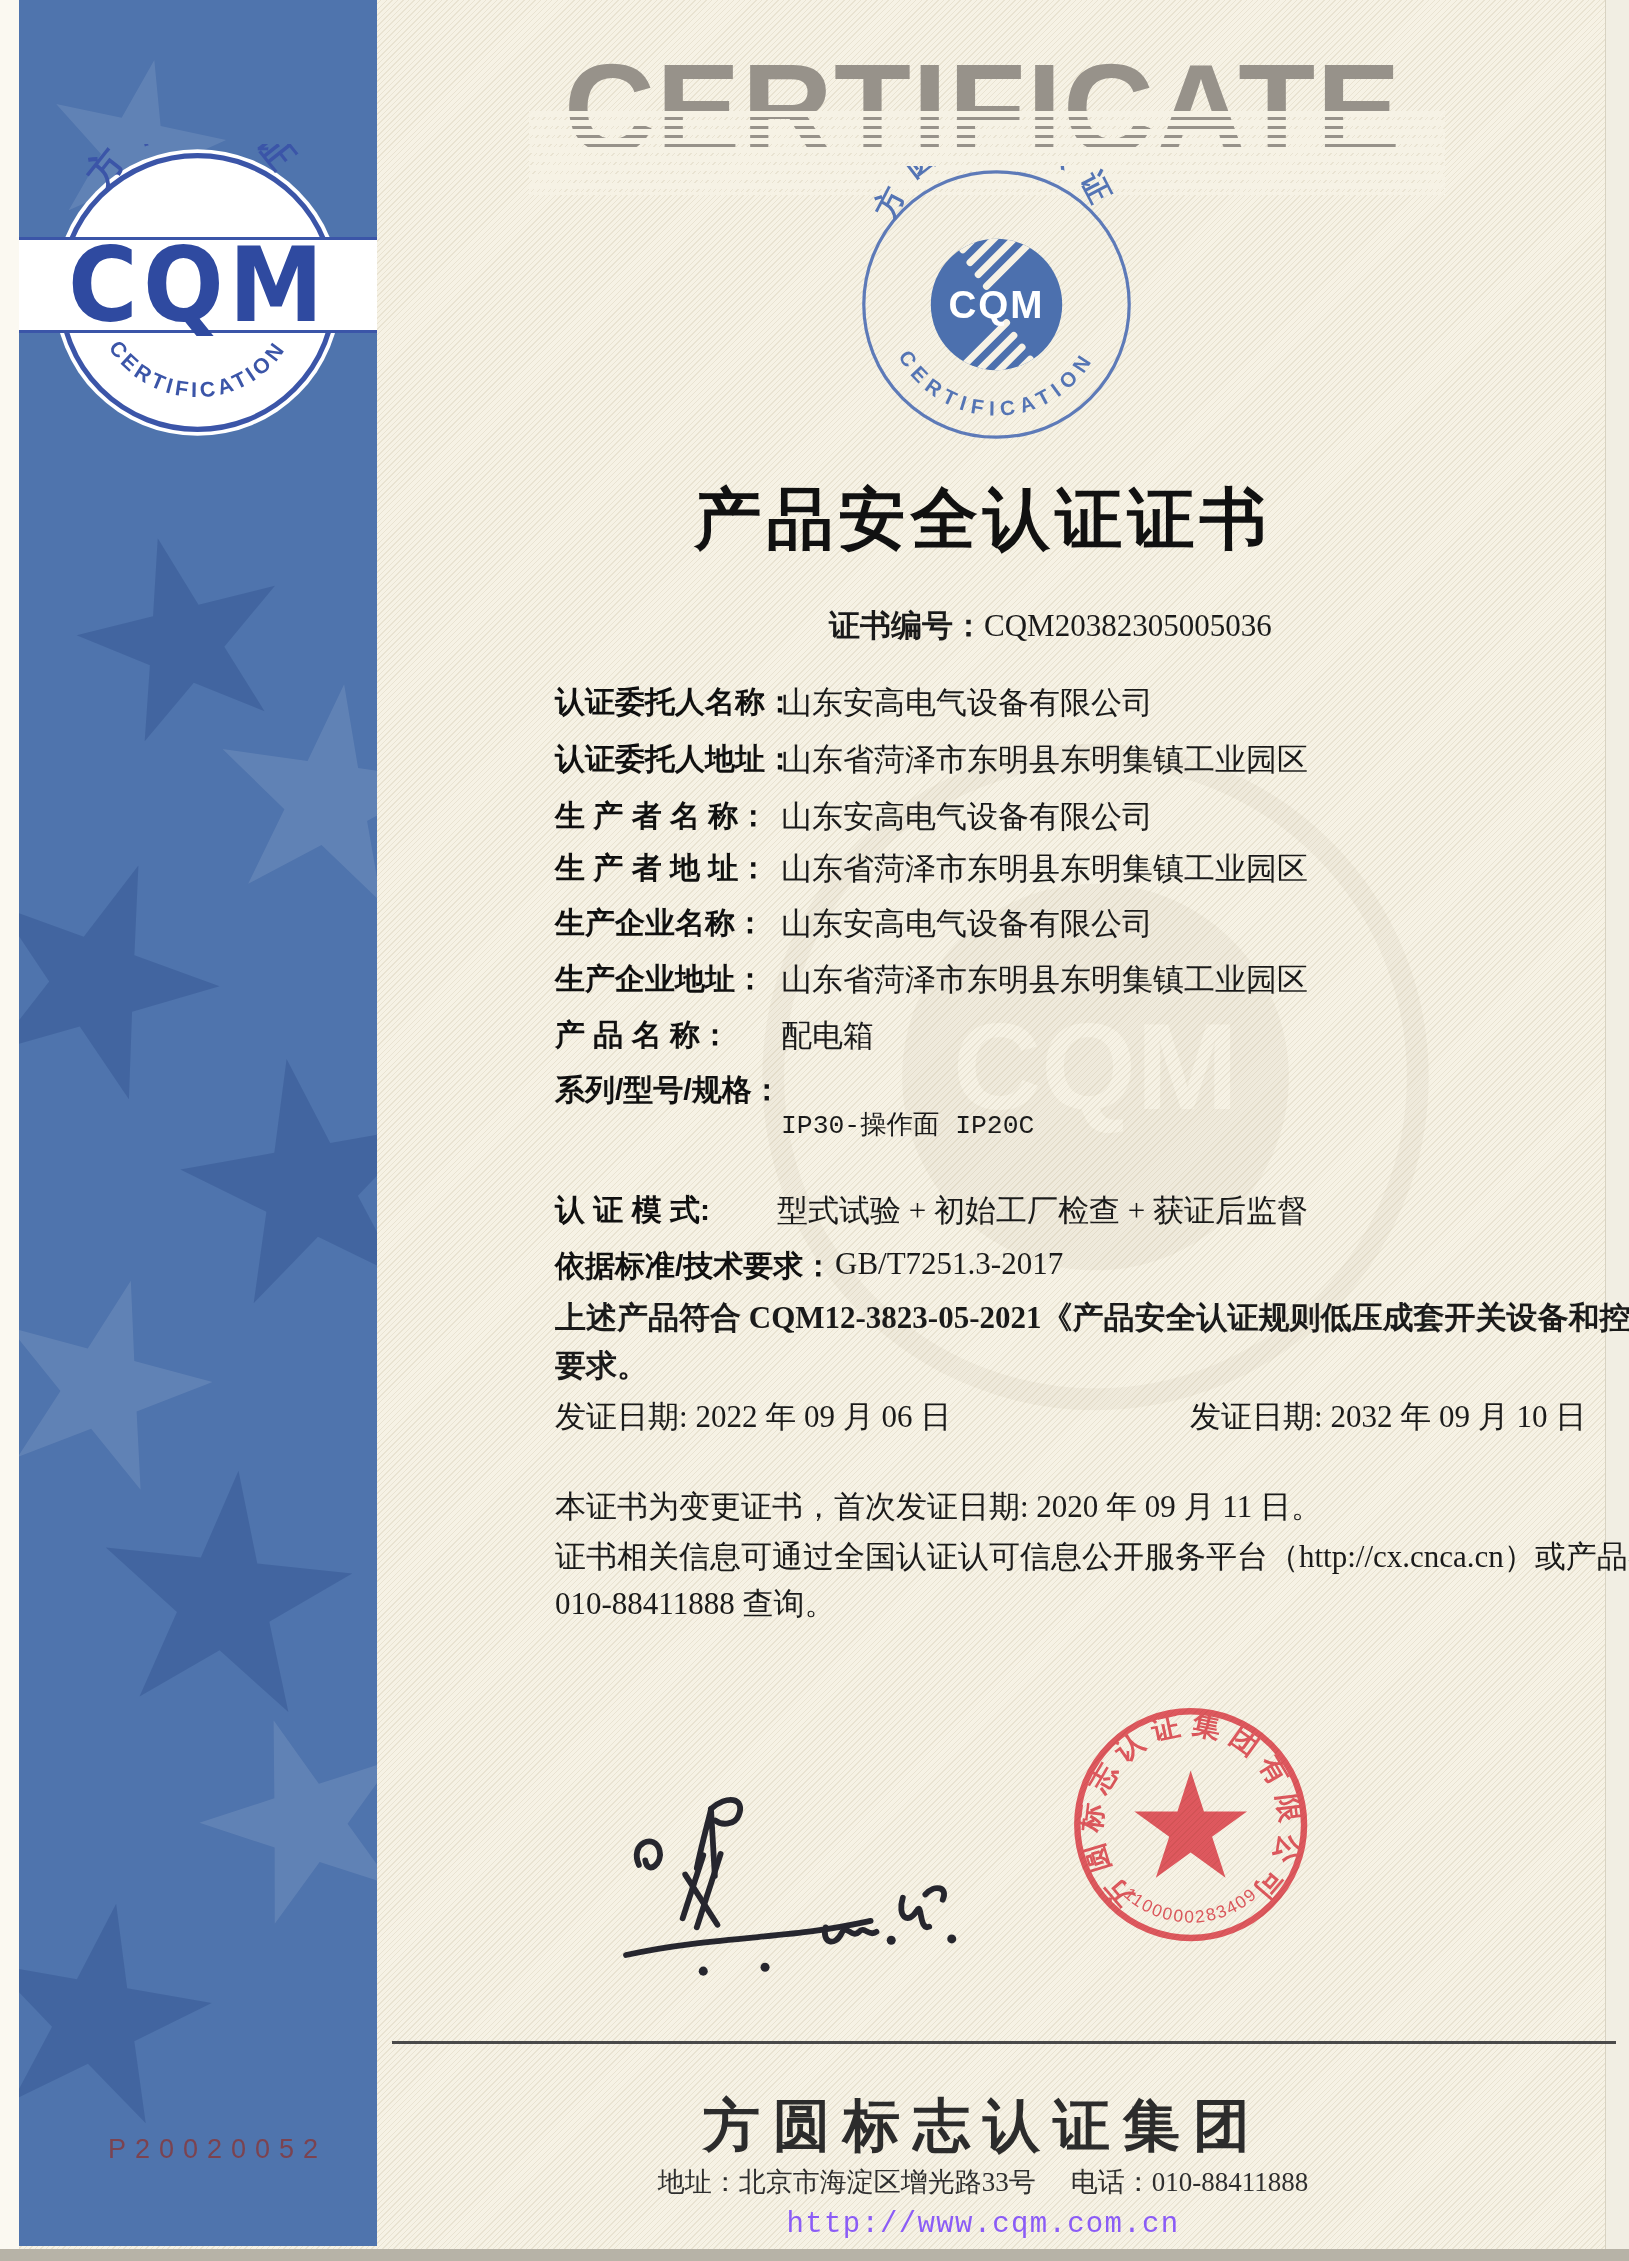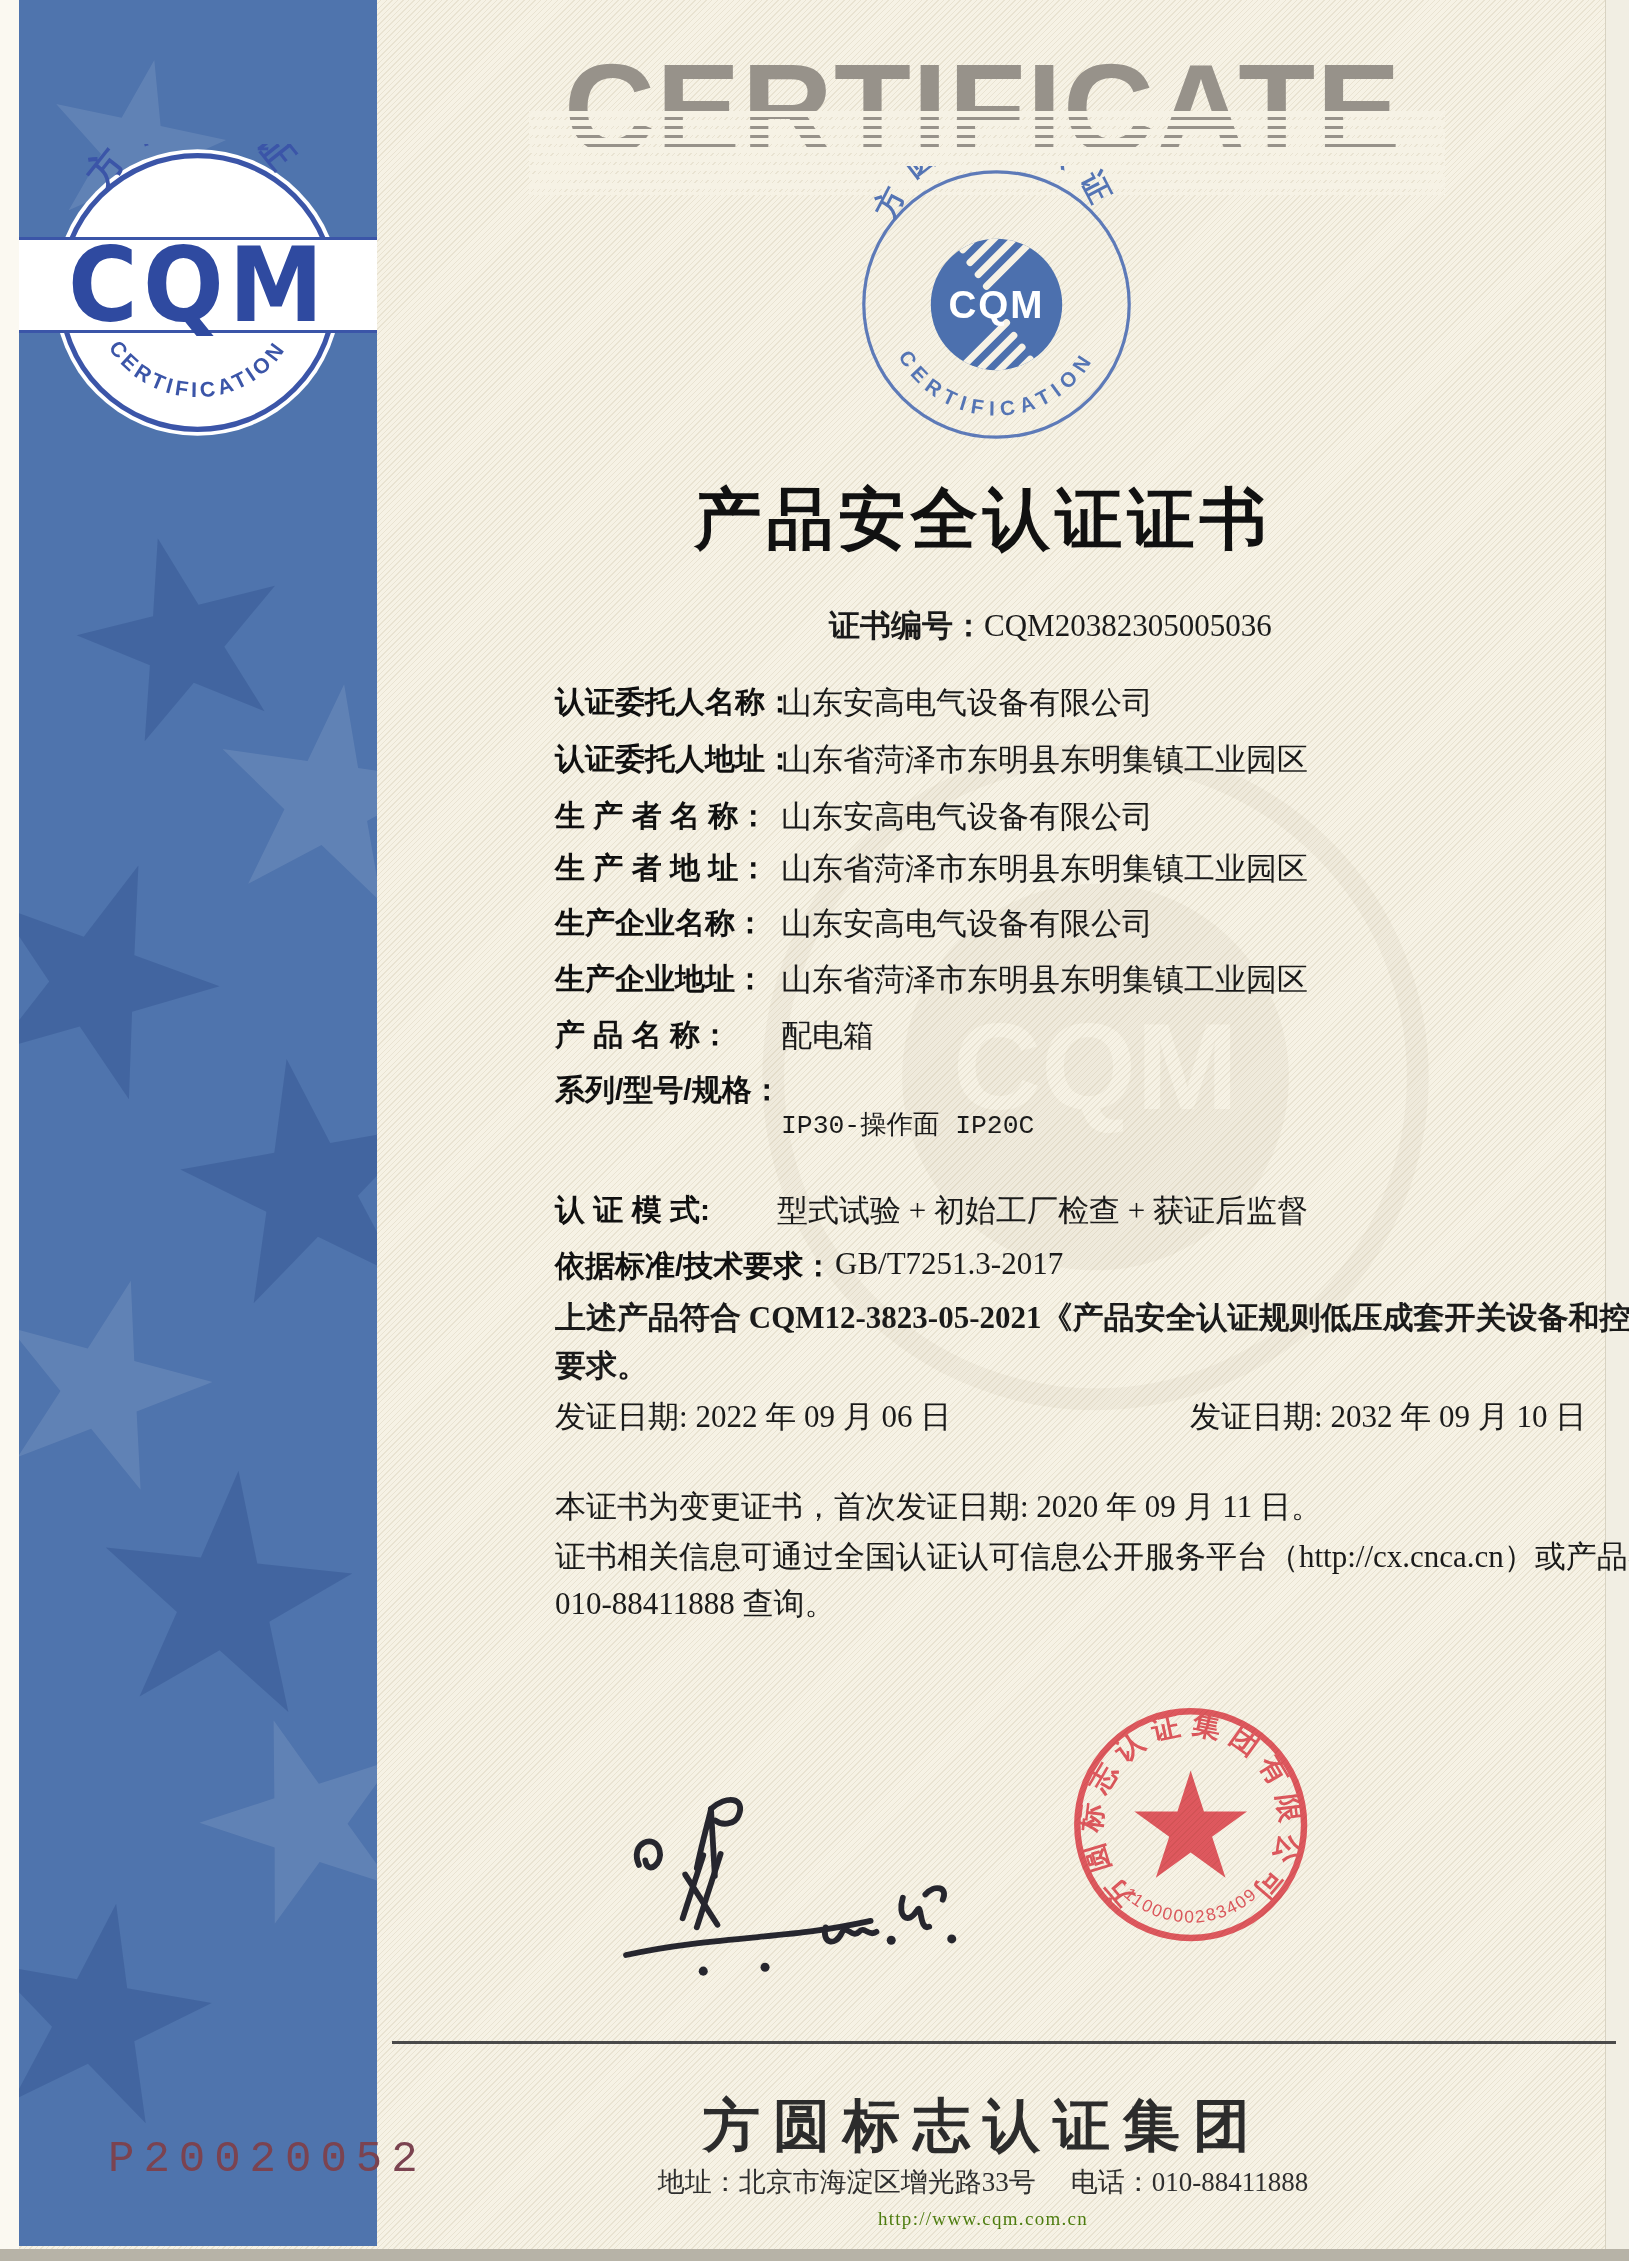--- a/index.html
+++ b/index.html
@@ -51,24 +51,24 @@
   
   .stamp-svg{position:absolute;left:1067px;top:1701px;opacity:0.93;mix-blend-mode:multiply;}
   
   .divider{position:absolute;left:392px;top:2041px;width:1224px;height:3.2px;background:#4a4a4a;}
   .footer-org{position:absolute;left:377px;top:2088px;width:1212px;text-align:center;
               font-size:57px;font-weight:bold;letter-spacing:13px;color:#2c2c2c;}
   .footer-addr{position:absolute;left:377px;top:2164px;width:1212px;text-align:center;
                font-size:27px;color:#2e2e2e;}
   .footer-addr .gap{display:inline-block;width:35px;}
   .footer-web{position:absolute;left:377px;top:2208px;width:1212px;text-align:center;
-              font-family:Liberation Serif, serif;font-size:19px;
-              letter-spacing:1.3px;color:#4d7c0f;}
-  .serial{position:absolute;left:108px;top:2134px;font-family:Liberation Mono, monospace;
-          font-size:44px;letter-spacing:9px;color:#7b4350;}
+              font-family:Liberation Mono, monospace;font-size:29px;
+              letter-spacing:1.3px;color:#8b5cf6;}
+  .serial{position:absolute;left:108px;top:2134px;font-family:Liberation Sans, sans-serif;
+          font-size:27px;letter-spacing:9px;color:#7b4350;}
   svg text{font-family:"Liberation Sans","DejaVu Sans",sans-serif;}
 </style>
 </head>
 <body>
 
 <div class="page">
 
   <div class="edge-left"></div>
   <div class="edge-right"></div>
 

